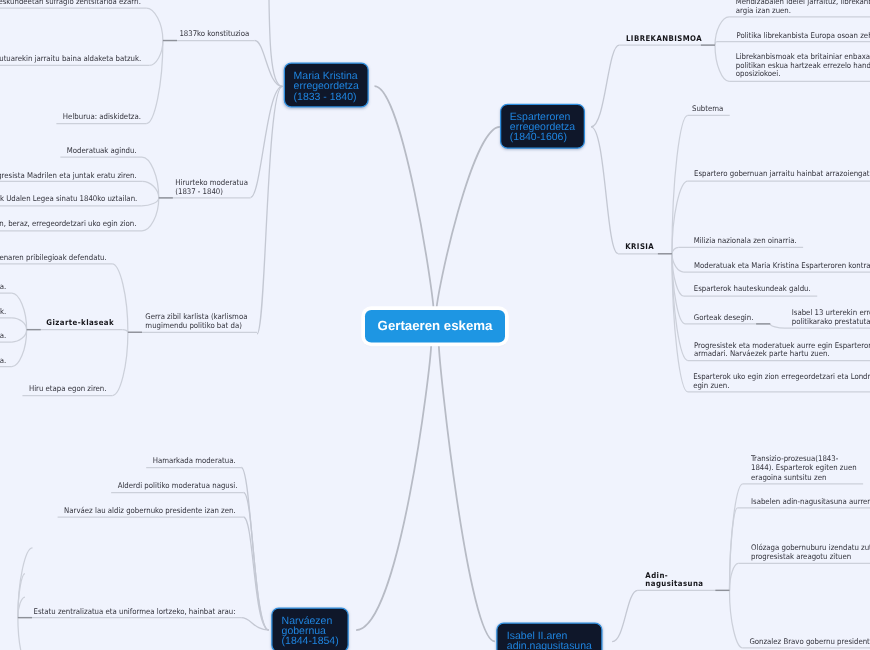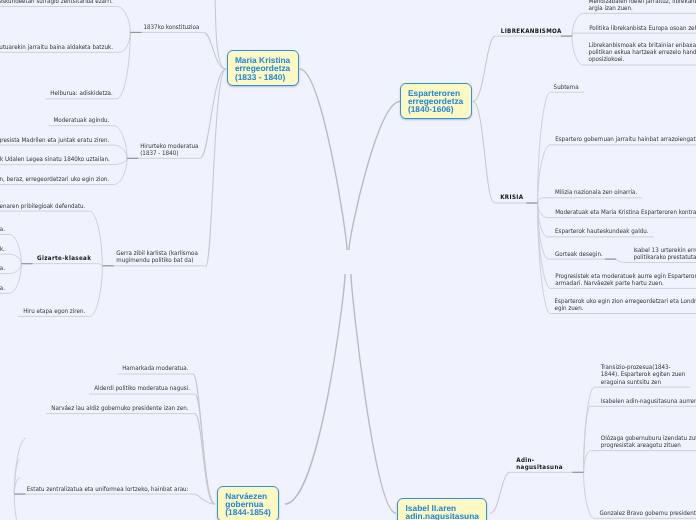--- a/index.html
+++ b/index.html
@@ -5,22 +5,22 @@
 <style>
   html,body{margin:0;padding:0;}
   body{width:696px;height:520px;overflow:hidden;background:#f0f3fd;
        font-family:"Liberation Sans",sans-serif;
        -webkit-font-smoothing:antialiased;text-rendering:geometricPrecision;}
   #canvas{position:relative;width:696px;height:520px;overflow:hidden;}
   svg#links{position:absolute;left:0;top:0;width:696px;height:520px;}
   .root{position:absolute;background:#1e96e3;color:#ffffff;border-radius:5px;font-weight:bold;
         font-size:10.6px;display:flex;align-items:center;justify-content:center;white-space:nowrap;
         box-shadow:0 0 0 3px #ffffff,0 1px 3px rgba(30,60,110,.28);}
-  .main{position:absolute;background:#fef9c3;border:1.5px solid #2f8fe0;border-radius:6px;
-        color:#1f85e0;font-weight:bold;font-size:8.4px;line-height:8.3px;padding:4.6px 7.4px;
+  .main{position:absolute;background:#0f172a;border:1.5px solid #2f8fe0;border-radius:6px;
+        color:#1f85e0;font-weight:normal;font-size:8.4px;line-height:8.3px;padding:4.6px 7.4px;
         box-shadow:0 1px 2px rgba(40,70,120,.3);white-space:pre;}
   .txt{position:absolute;font-size:6.2px;color:#33333c;line-height:7.2px;white-space:pre;
        font-family:"DejaVu Sans",sans-serif;font-stretch:condensed;}
   .txt.b{font-weight:bold;color:#141419;letter-spacing:.35px;}
 </style>
 </head>
 <body>
 
 <div id="canvas">
   <svg id="links" viewBox="0 0 696 520">
@@ -117,20 +117,21 @@
       <path d="M 14.3,494.1 L 193,494.1" fill="none" stroke="#ccd0da" stroke-width="1" stroke-linecap="butt"></path>
       <path d="M 14.3,494.1 L 25.6,494.1" fill="none" stroke="#8e9199" stroke-width="1.1" stroke-linecap="butt"></path>
       <path d="M 594.2,387.1 L 690.496875,387.1" fill="none" stroke="#ccd0da" stroke-width="1" stroke-linecap="butt"></path>
       <path d="M 590,406.3 L 722.1375,406.3" fill="none" stroke="#ccd0da" stroke-width="1" stroke-linecap="butt"></path>
       <path d="M 590.6,450.6 L 740.059375,450.6" fill="none" stroke="#ccd0da" stroke-width="1" stroke-linecap="butt"></path>
       <path d="M 594.1,518.3 L 747.7,518.3" fill="none" stroke="#ccd0da" stroke-width="1" stroke-linecap="butt"></path>
       <path d="M 510.2,472.3 L 583.6,472.3" fill="none" stroke="#ccd0da" stroke-width="1" stroke-linecap="butt"></path>
       <path d="M 583.6,472.3 L 572.3000000000001,472.3" fill="none" stroke="#8e9199" stroke-width="1.1" stroke-linecap="butt"></path>
     </svg>
 
+  <div class="root" style="left:292px;top:248px;width:112px;height:26px;">Gertaeren eskema</div>
 
   <div class="main" style="left:226.5px;top:50.4px;">Maria Kristina
 erregeordetza
 (1833 - 1840)</div>
   <div class="main" style="left:399.5px;top:83.2px;">Esparteroren
 erregeordetza
 (1840-1606)</div>
   <div class="main" style="left:216.9px;top:486px;">Narváezen
 gobernua
 (1844-1854)</div>

